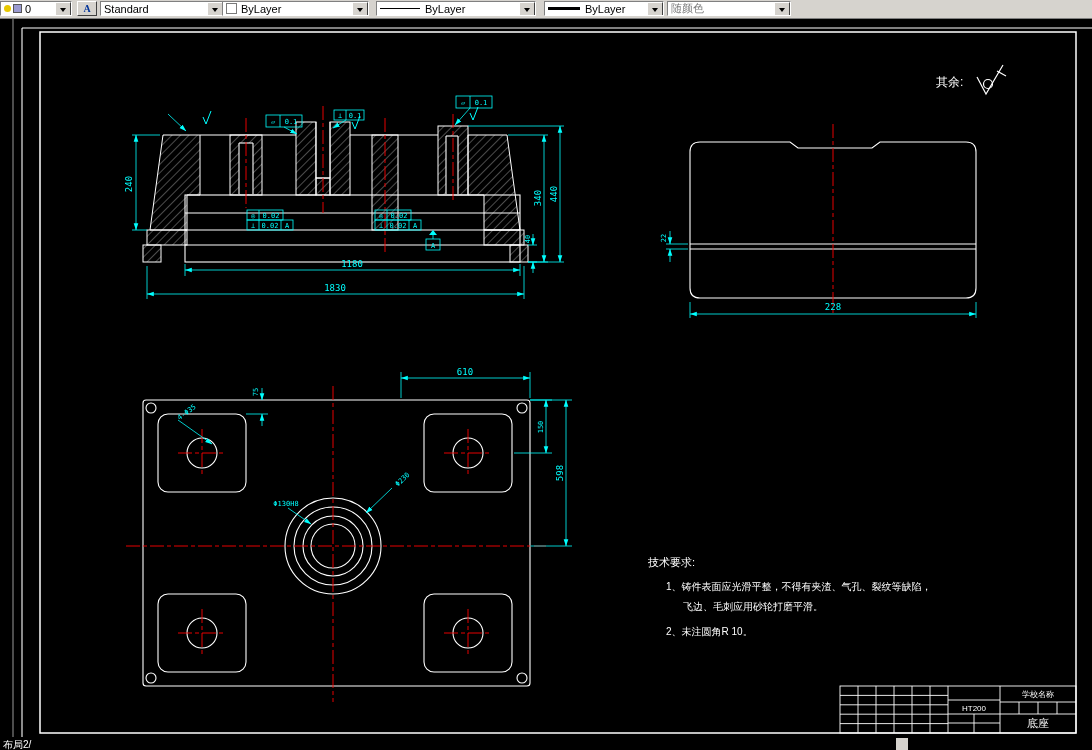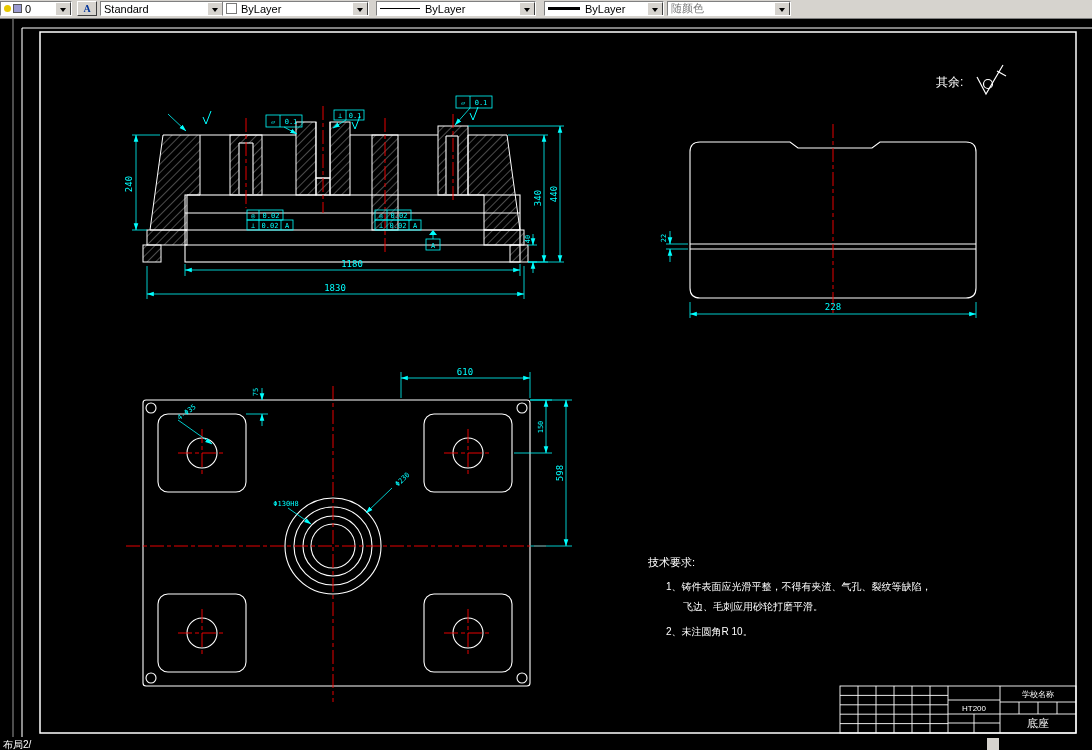--- a/index.html
+++ b/index.html
@@ -22,22 +22,22 @@
           font:bold 10px "Liberation Serif",serif;color:#003399;}
   .swatch{display:inline-block;width:9px;height:9px;background:#fff;border:1px solid #7a7a7a;margin-right:4px;}
   .ltline{display:inline-block;width:40px;height:0;border-top:1px solid #000;margin-right:5px;}
   .lwline{display:inline-block;width:32px;height:3px;background:#000;margin-right:5px;}
   .bulb{display:inline-block;width:7px;height:7px;border-radius:50%;background:#e8c800;margin-right:2px;}
   .lk{display:inline-block;width:7px;height:7px;background:#9a9ad0;border:1px solid #555;margin-right:3px;}
   .disabled{color:#7e7e7e;}
   
   #canvas{position:absolute;top:18px;left:0;width:1092px;height:719px;background:#000;}
   
-  #statusbar{position:absolute;top:737px;left:0;width:984px;height:13px;background:#000;
-             color:#fff;font:10px "Liberation Sans",sans-serif;padding-left:15px;}
+  #statusbar{position:absolute;top:737px;left:0;width:908px;height:13px;background:#000;
+             color:#fff;font:10px "Liberation Sans",sans-serif;}
   #statusbar .tabs{position:absolute;left:3px;top:1px;}
   #statusbar .grip{position:absolute;right:0;top:1px;width:12px;height:12px;background:#d6d3ce;}
   
   .geo{stroke:#fff;stroke-width:1.1;fill:none;}
   .hatch{fill:url(#h);stroke:#fff;stroke-width:1;}
   .hole{fill:#000;stroke:none;}
   .cl{stroke:#ff0000;stroke-width:0.9;fill:none;stroke-dasharray:14 3 4 3;}
   .dl{stroke:#00ffff;stroke-width:0.8;fill:none;}
   .dt{fill:#00ffff;font:9px "DejaVu Sans Mono",monospace;text-anchor:middle;}
   .ds{fill:#00ffff;font:7px "DejaVu Sans Mono",monospace;text-anchor:middle;}

